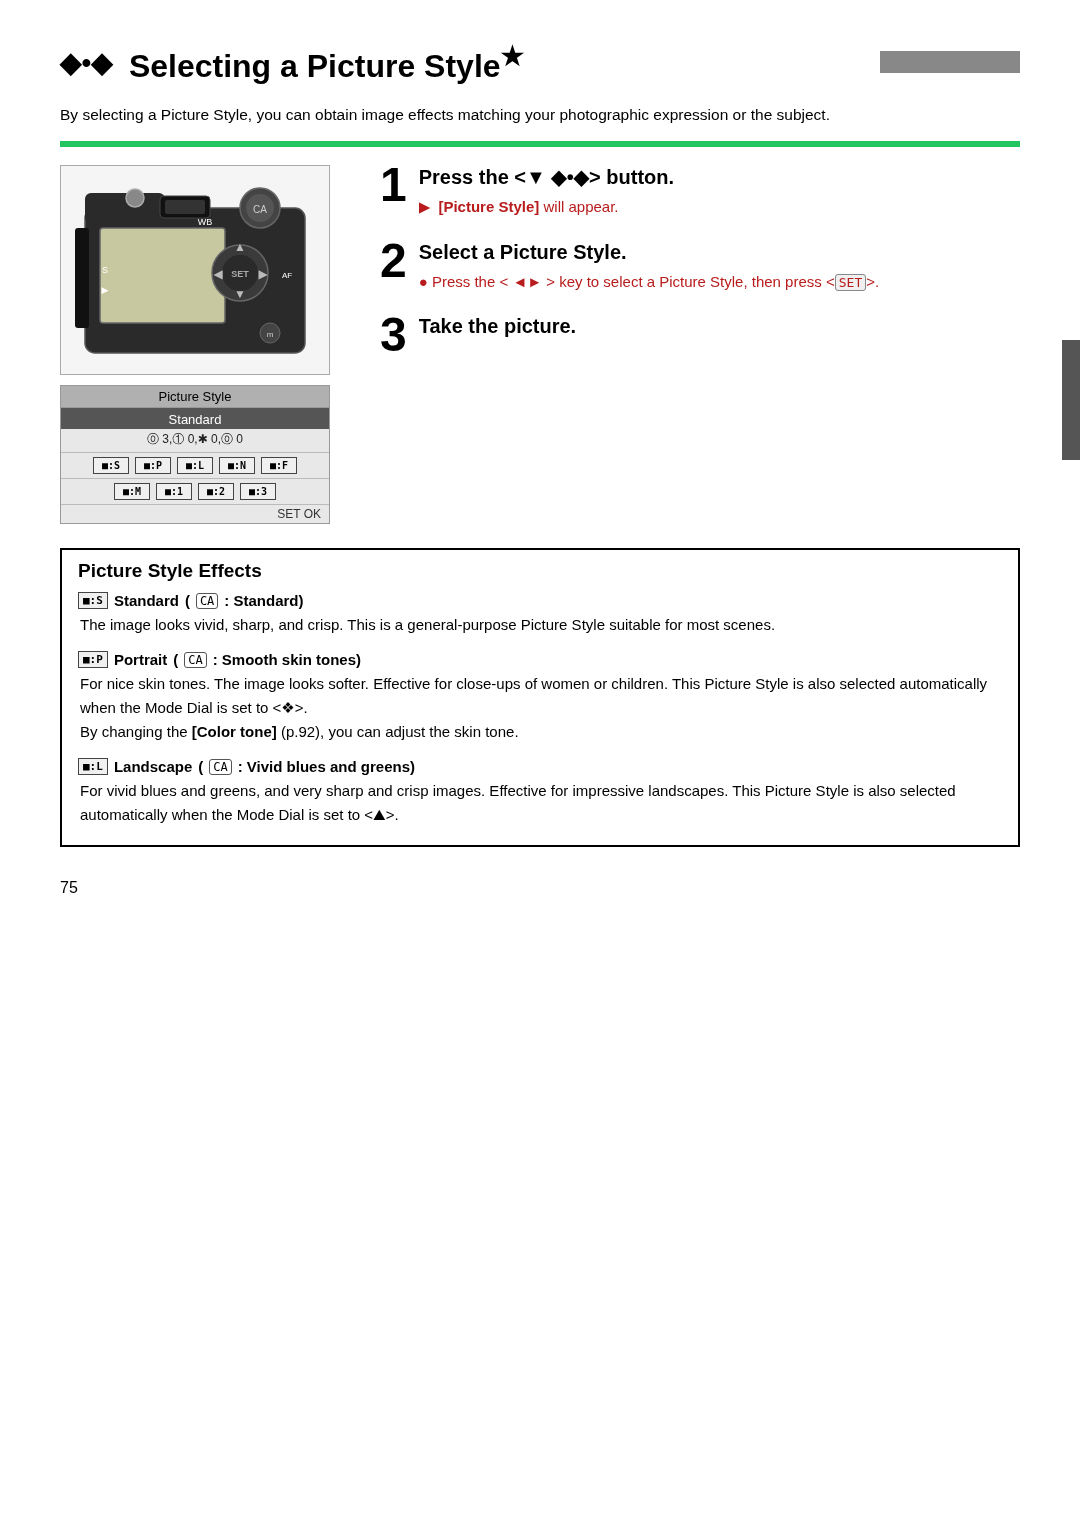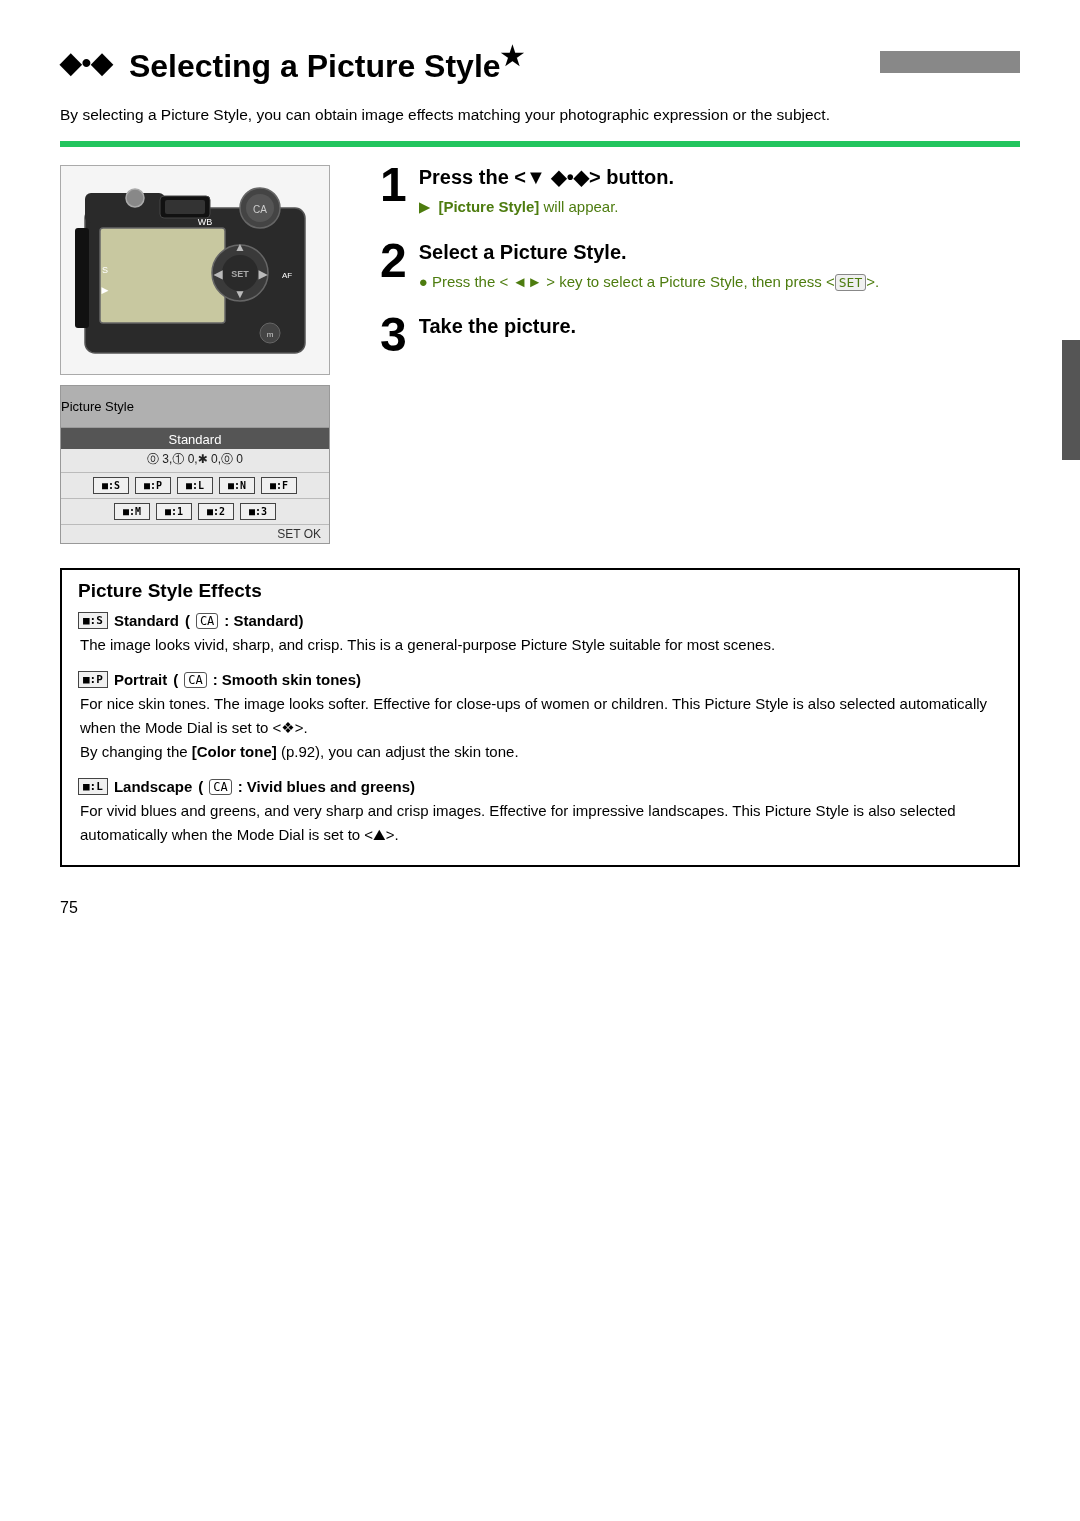--- a/index.html
+++ b/index.html
@@ -78,23 +78,23 @@
     
     .lcd-panel {
       border: 1.5px solid #999;
       background: #e8e8e8;
       width: 270px;
       padding: 0;
       margin-top: 4px;
     }
     .lcd-title-bar {
       background: #b0b0b0;
-      text-align: left;
+      text-align: center;
       font-size: 13px;
-      padding: 13px 0;
+      padding: 3px 0;
       border-bottom: 1px solid #999;
     }
     .lcd-selected-row {
       background: #555;
       color: #fff;
       text-align: center;
       font-size: 13px;
       padding: 4px 0 2px 0;
     }
     .lcd-params {
@@ -156,21 +156,21 @@
       overflow: hidden;
     }
     .step-title {
       font-size: 20px;
       font-weight: bold;
       margin-bottom: 6px;
     }
     .step-detail {
       font-size: 15px;
       line-height: 1.55;
-      color: #4d7c0f;
+      color: #b91c1c;
     }
     .arrow-right {
       display: inline-block;
       margin-right: 4px;
     }
     .bold-text {
       font-weight: bold;
     }
     .kbd {
       font-family: monospace;

